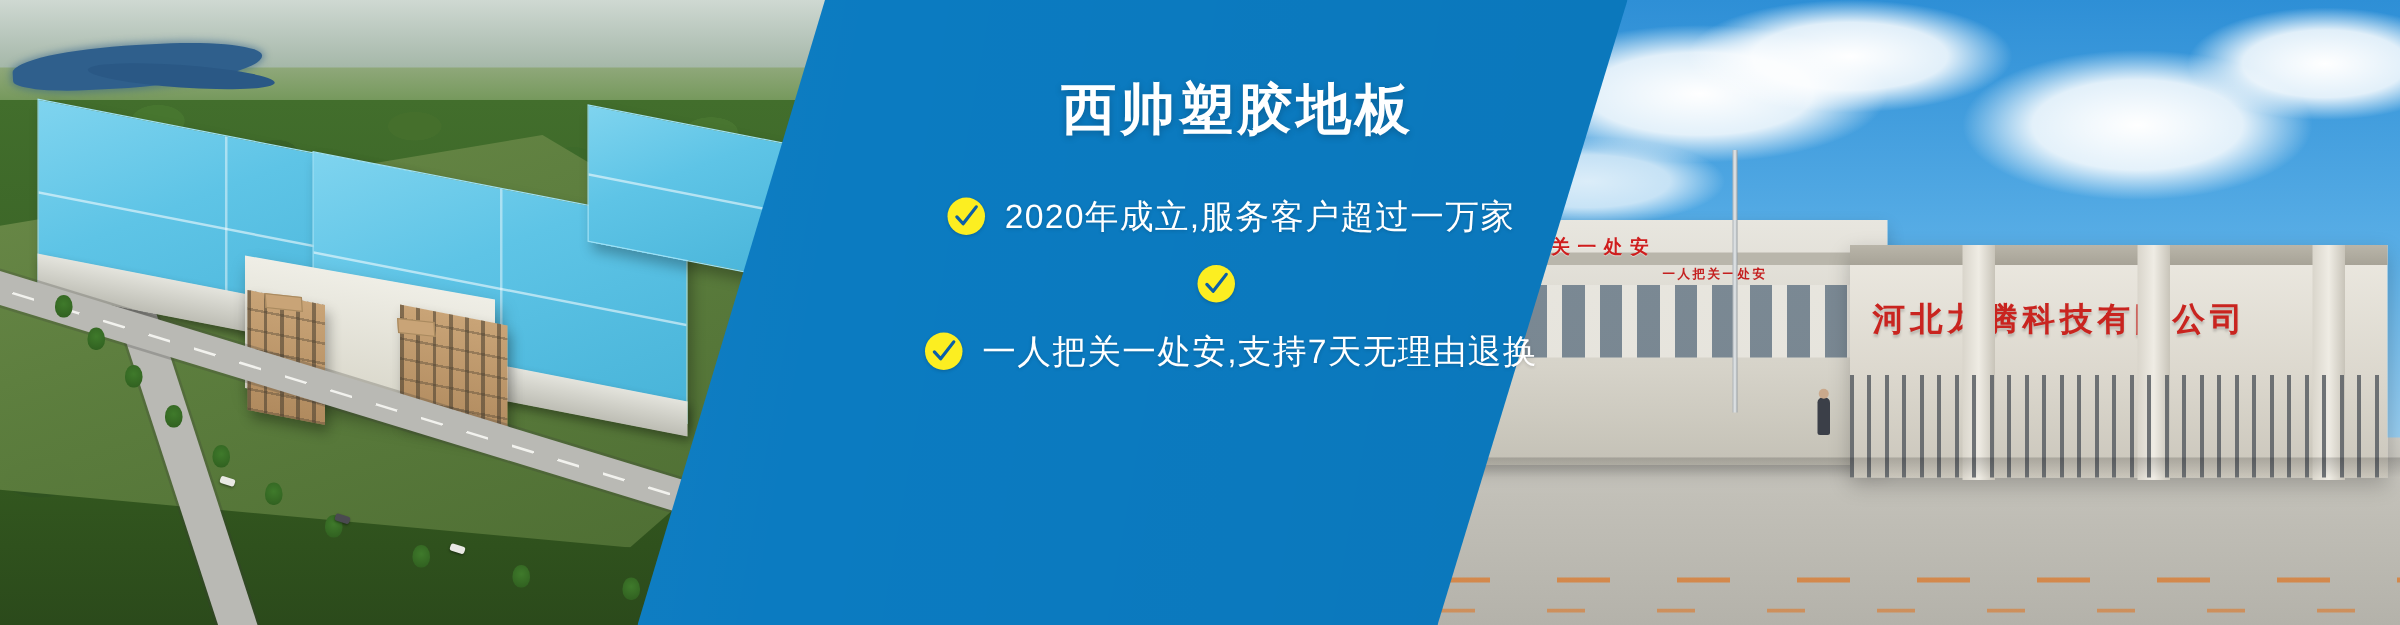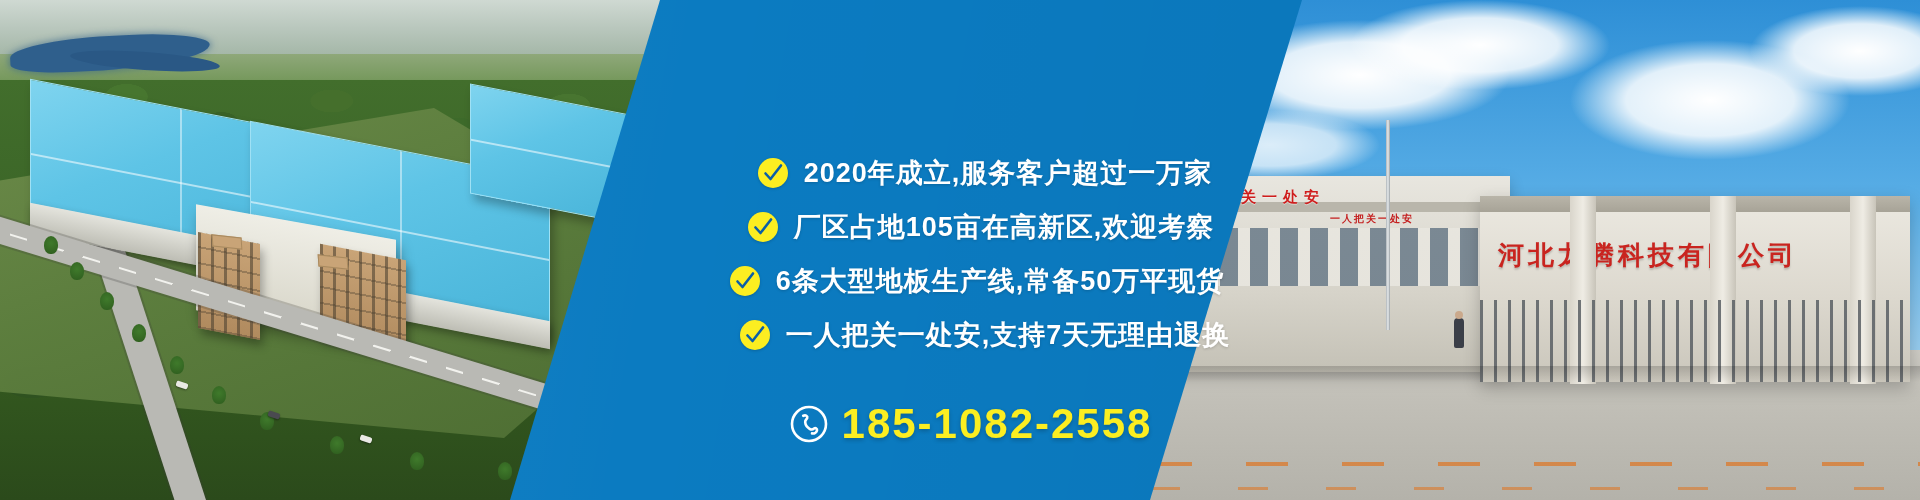--- a/index.html
+++ b/index.html
@@ -303,21 +303,21 @@
     width:30px; height:30px;
     border-radius:50%;
     background:#fcee21;
     margin-right:16px;
     box-shadow:0 1px 3px rgba(0,0,0,.18);
   }
   .bullet .check svg { position:absolute; left:4px; top:4px; }
   .bullet .txt {
     color:#ffffff;
     font-size:27px;
-    font-weight:bold;
+    font-weight:normal;
     letter-spacing:1px;
     white-space:nowrap;
     text-shadow:0 1px 3px rgba(0,0,0,.18);
   }
   
   .bullet.b1 { padding-right:6px; }
   .bullet.b2 { padding-right:14px; }
   .bullet.b3 { padding-right:22px; }
   .bullet.b4 { padding-right:6px; }
 
@@ -433,66 +433,47 @@
     <div class="rp-person"></div>
     <div class="rp-shadow"></div>
   </div>
 
   <div class="center-panel">
     <div class="sheen"></div>
   </div>
 
   <div class="content">
 
+    <div class="title">西帅塑胶地板</div>
 
     <div class="bullets">
 
       <div class="bullet b1">
         <span class="check">
           <svg width="22" height="22" viewBox="0 0 22 22" aria-hidden="true">
             <path d="M3.5 11.5 L8.5 17 L19 3.5" fill="none" stroke="#0b5fa8" stroke-width="2.6" stroke-linecap="round" stroke-linejoin="round"></path>
           </svg>
         </span>
         <span class="txt">2020年成立,服务客户超过一万家</span>
       </div>
 
       <div class="bullet b2">
         <span class="check">
           <svg width="22" height="22" viewBox="0 0 22 22" aria-hidden="true">
             <path d="M3.5 11.5 L8.5 17 L19 3.5" fill="none" stroke="#0b5fa8" stroke-width="2.6" stroke-linecap="round" stroke-linejoin="round"></path>
           </svg>
         </span>
-        <span class="txt">厂区占地105亩在高新区,欢迎考察</span>
       </div>
 
-      <div class="bullet b3">
-        <span class="check">
-          <svg width="22" height="22" viewBox="0 0 22 22" aria-hidden="true">
-            <path d="M3.5 11.5 L8.5 17 L19 3.5" fill="none" stroke="#0b5fa8" stroke-width="2.6" stroke-linecap="round" stroke-linejoin="round"></path>
-          </svg>
-        </span>
-        <span class="txt">6条大型地板生产线,常备50万平现货</span>
-      </div>
 
       <div class="bullet b4">
         <span class="check">
           <svg width="22" height="22" viewBox="0 0 22 22" aria-hidden="true">
             <path d="M3.5 11.5 L8.5 17 L19 3.5" fill="none" stroke="#0b5fa8" stroke-width="2.6" stroke-linecap="round" stroke-linejoin="round"></path>
           </svg>
         </span>
         <span class="txt">一人把关一处安,支持7天无理由退换</span>
       </div>
     </div>
 
-    <div class="phone">
-      <span class="ico">
-        <svg width="38" height="38" viewBox="0 0 38 38" aria-hidden="true">
-          <circle cx="19" cy="19" r="17" fill="none" stroke="#ffffff" stroke-width="2.6"></circle>
-          <path d="M13.2 10.8 c2.6 -1.2 4.6 0.4 4.0 2.2 c-0.5 1.5 -2.2 2.0 -2.0 4.2
-                   c0.2 2.6 2.0 5.2 4.4 6.6 c2.0 1.2 3.4 0.6 4.4 -0.2
-                   c1.4 -1.1 3.4 -0.2 3.0 1.8 c-0.4 2.0 -2.6 3.4 -5.0 3.0" fill="none" stroke="#ffffff" stroke-width="2.6" stroke-linecap="round"></path>
-        </svg>
-      </span>
-      <span class="num">185-1082-2558</span>
-    </div>
 
   </div>
 </div>
 
 </body></html>

